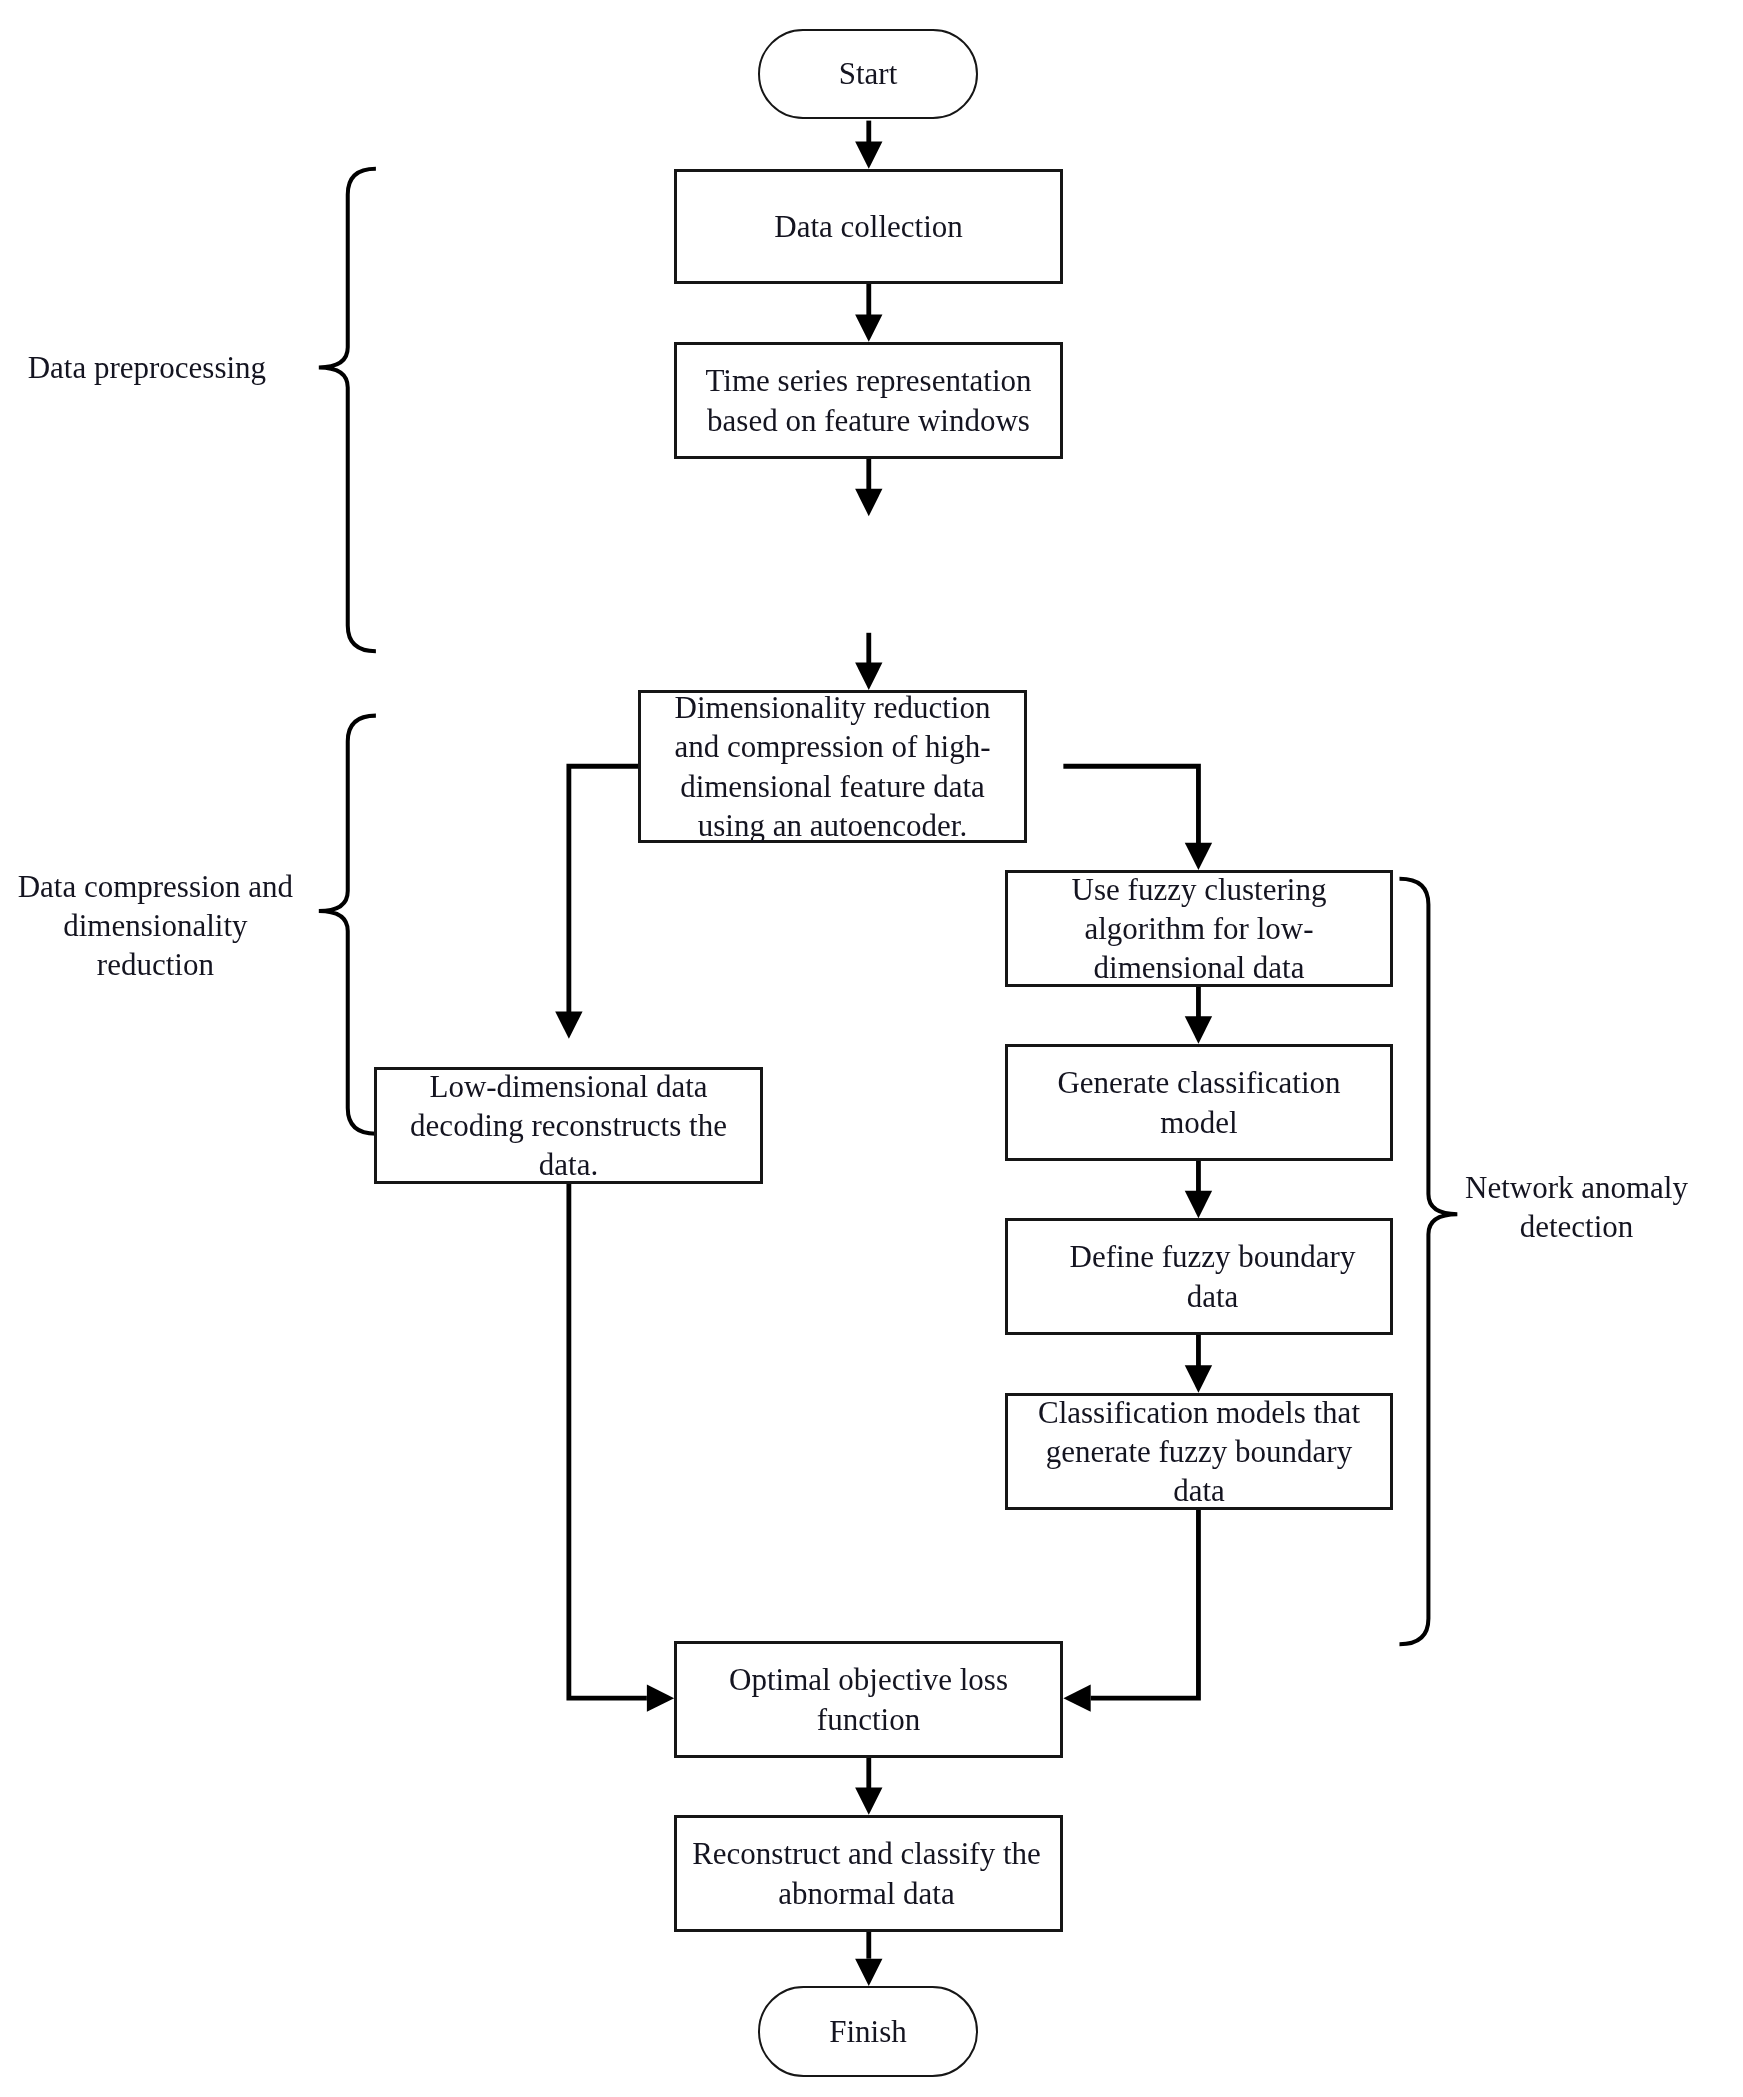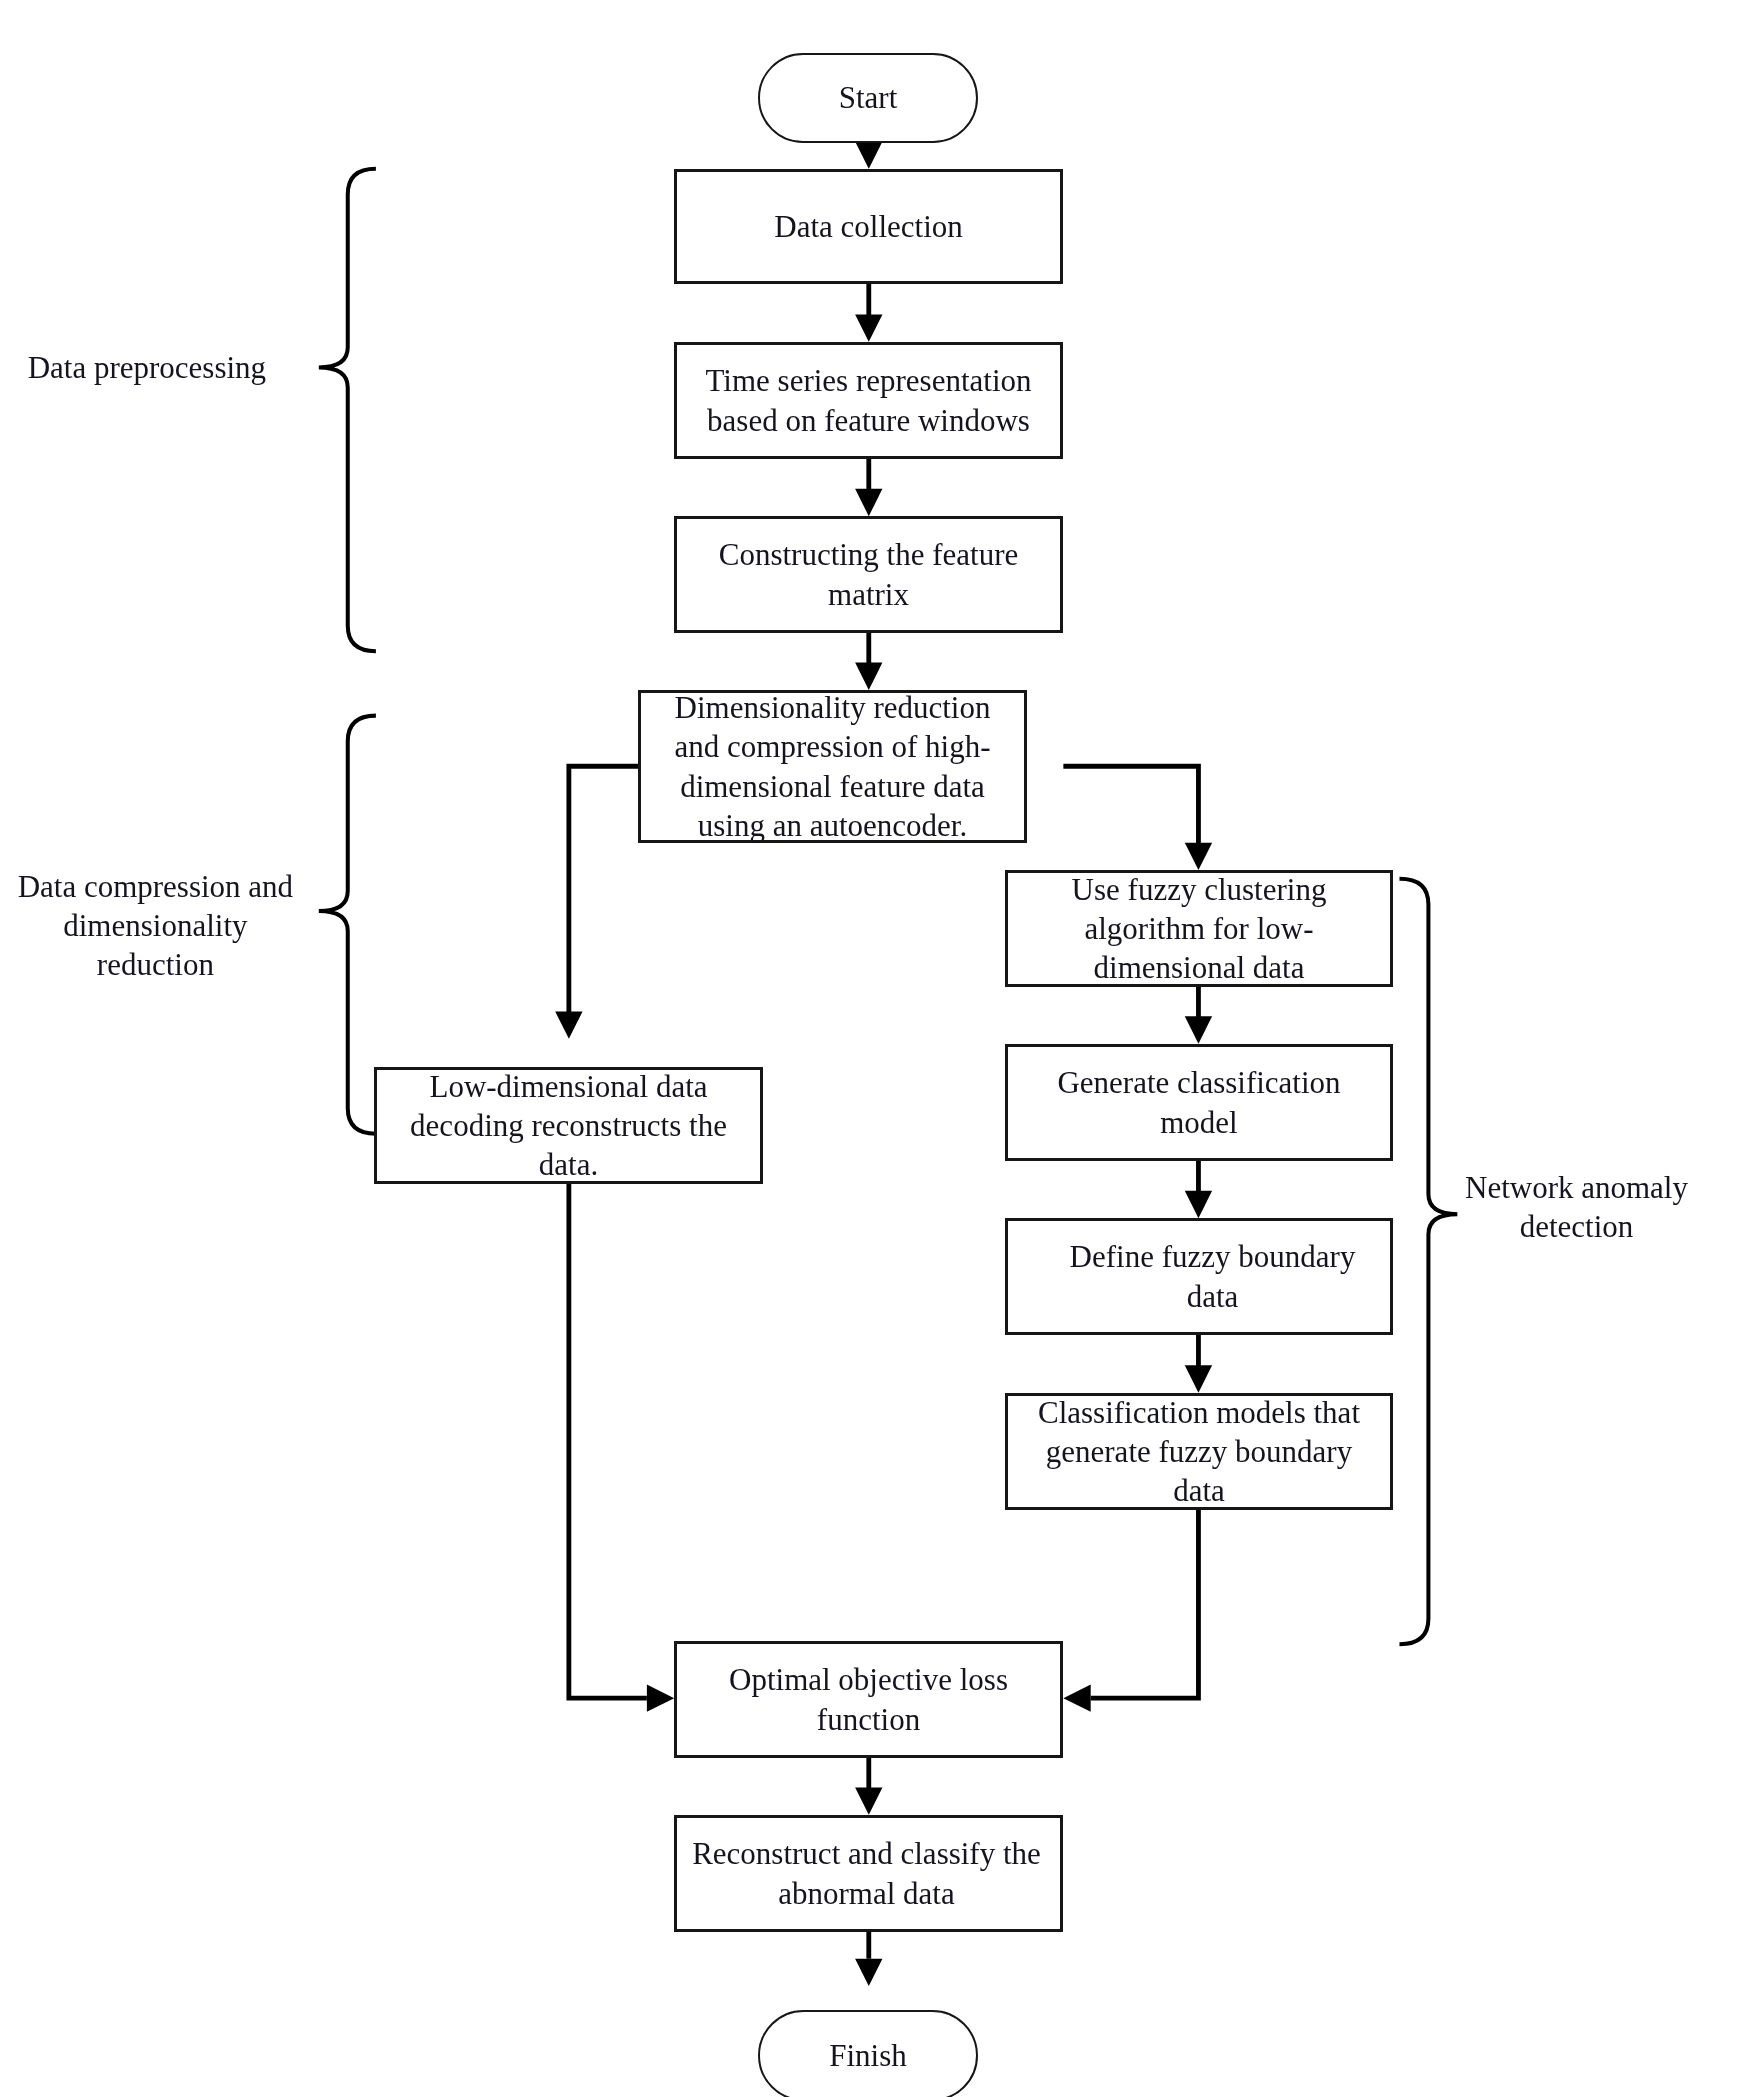--- a/index.html
+++ b/index.html
@@ -20,21 +20,20 @@
     display:flex;align-items:center;justify-content:center;
     text-align:center;
     font-size:31px;line-height:1.26;
     white-space:pre-line;
     z-index:1;
     padding:4.8px 16px;
   }
   .terminator{
     border-radius:47px;
     border-width:2.4px;
-    margin-top:24px;
   }
   .group-label{
     position:absolute;
     text-align:center;
     font-size:31px;line-height:1.26;
     white-space:pre-line;
     z-index:1;
   }
 </style>
 </head>
@@ -112,22 +111,20 @@
     </g>
   </svg>
 
   <div class="node terminator" style="left:758px;top:29px;width:220px;height:90px;">Start</div>
 
   <div class="node" style="left:674px;top:169px;width:389px;height:115px;">Data collection</div>
 
   <div class="node" style="left:674px;top:342px;width:389px;height:117px;">Time series representation
 based on feature windows</div>
 
-  <div class="node" style="left:674px;top:516px;width:389px;height:117px;">Constructing the feature
-matrix</div>
 
   <div class="node" style="left:638px;top:690px;width:389px;height:153px;">Dimensionality reduction
 and compression of high-
 dimensional feature data
 using an autoencoder.</div>
 
   <div class="node" style="left:1005px;top:870px;width:388px;height:117px;">Use fuzzy clustering
 algorithm for low-
 dimensional data</div>
 

